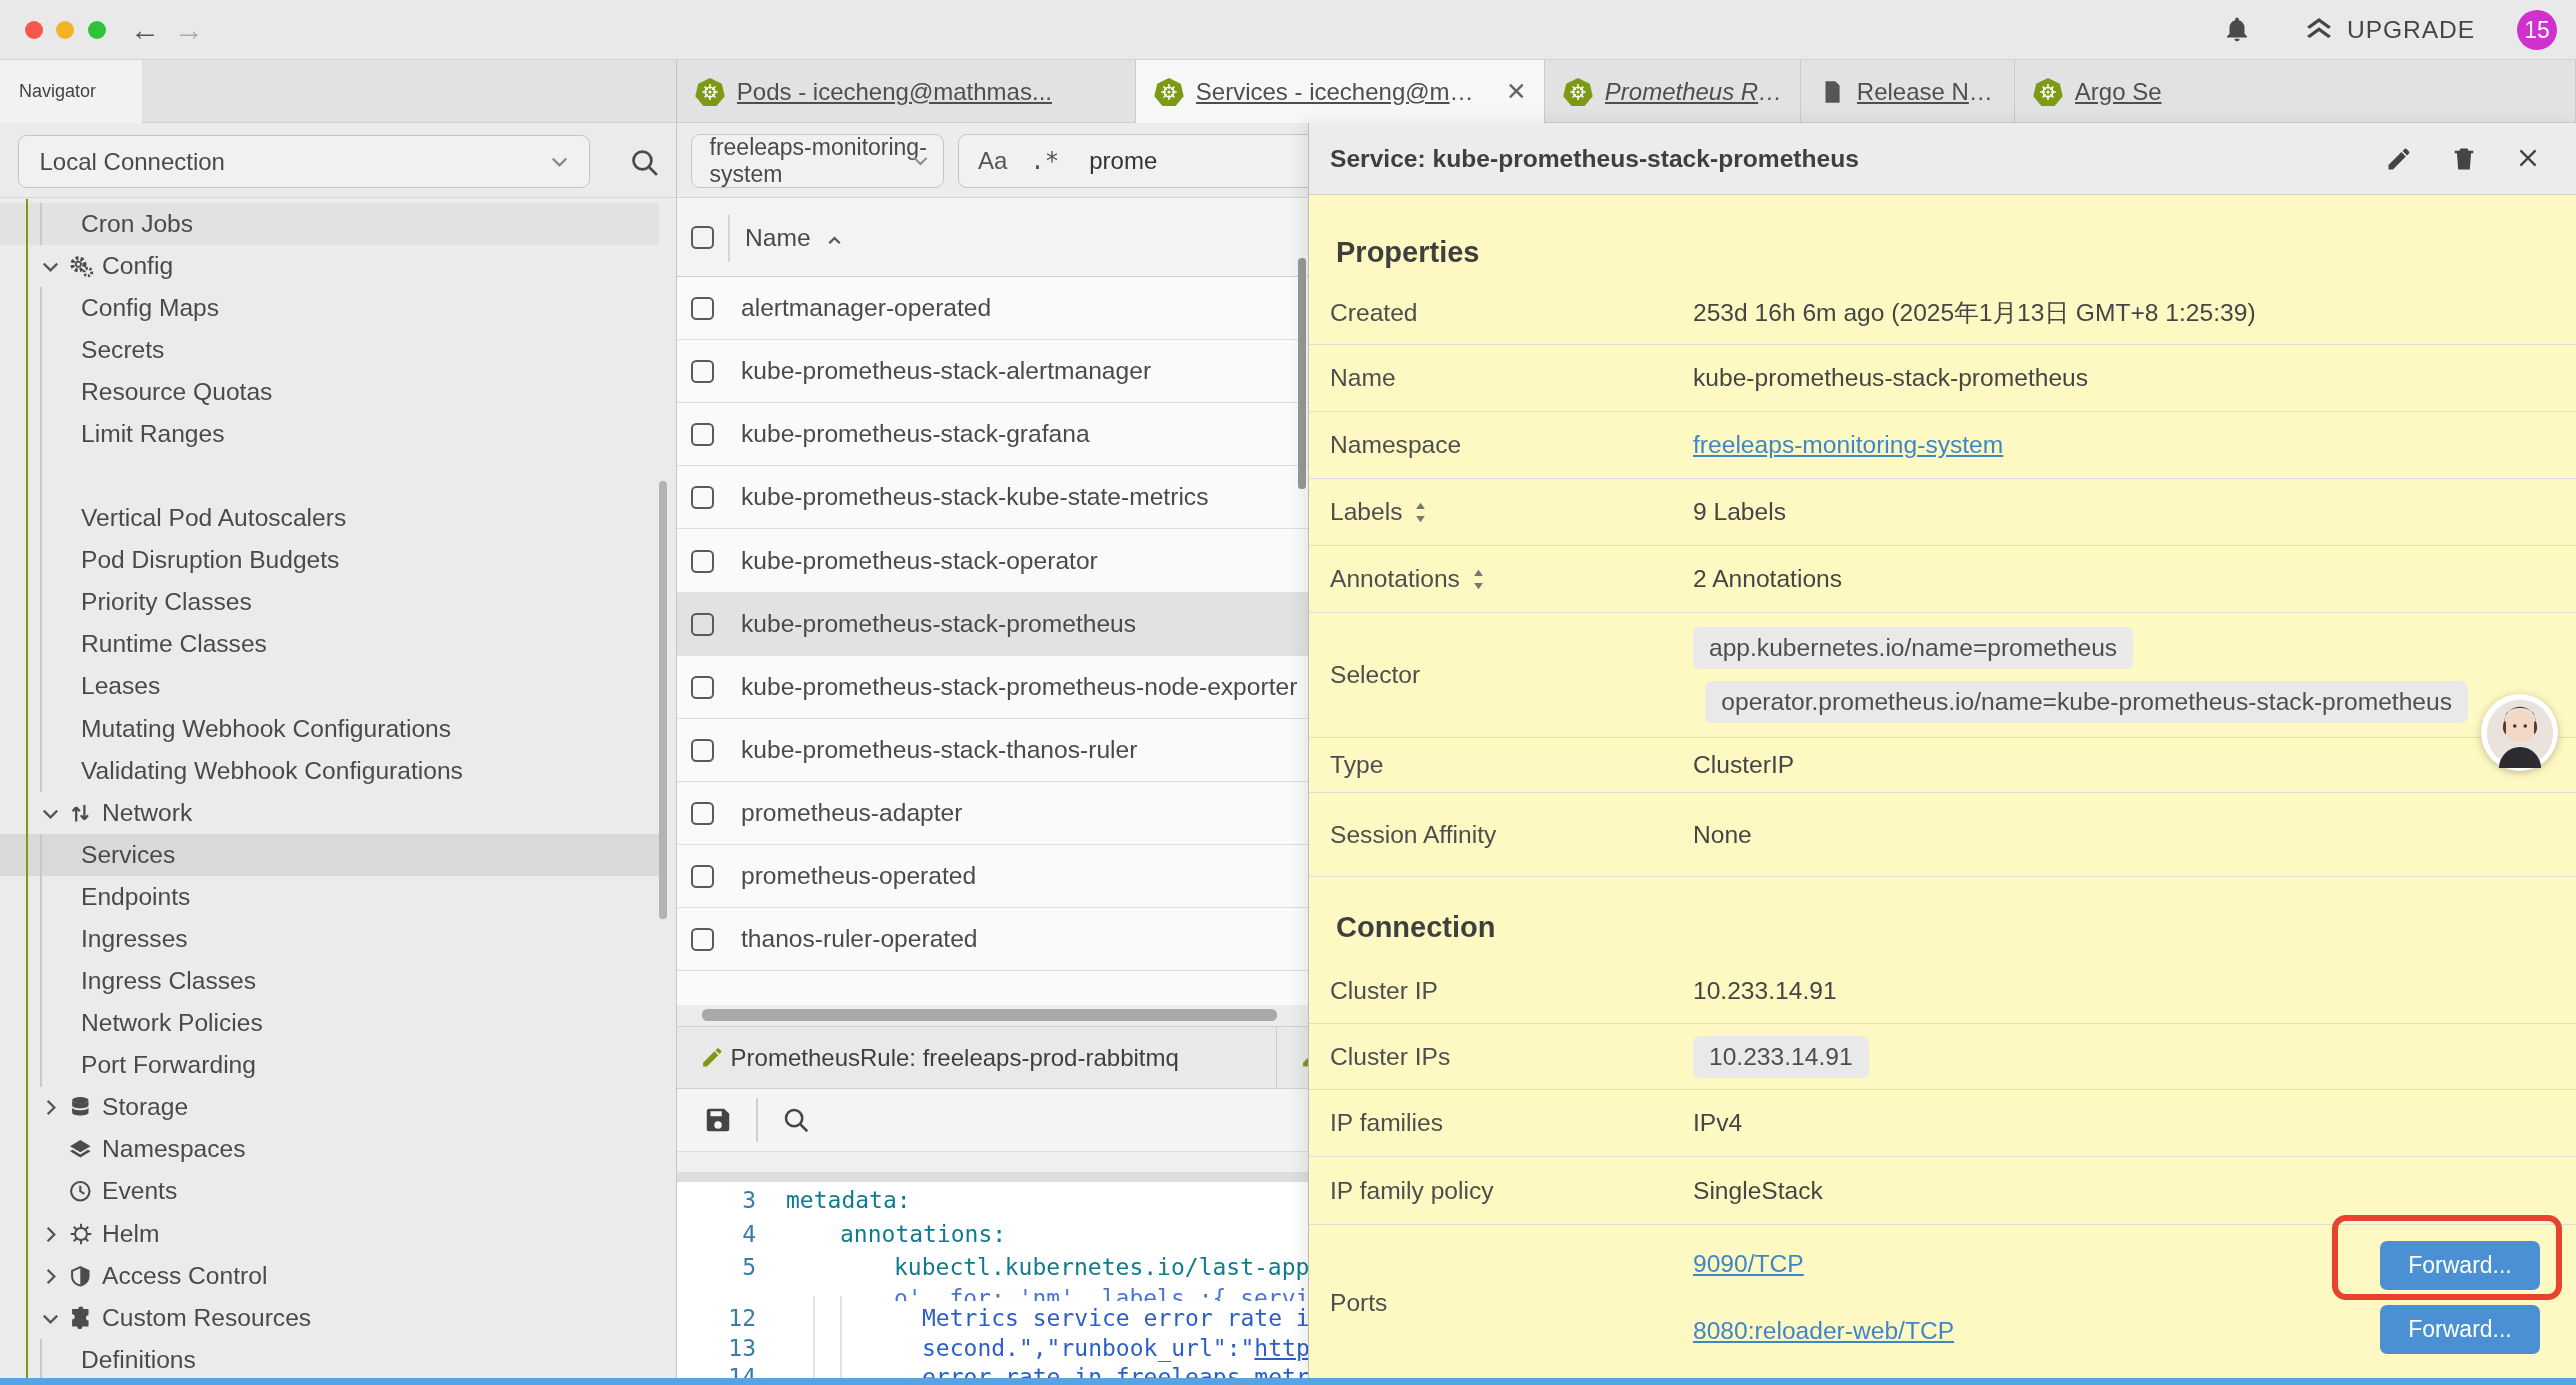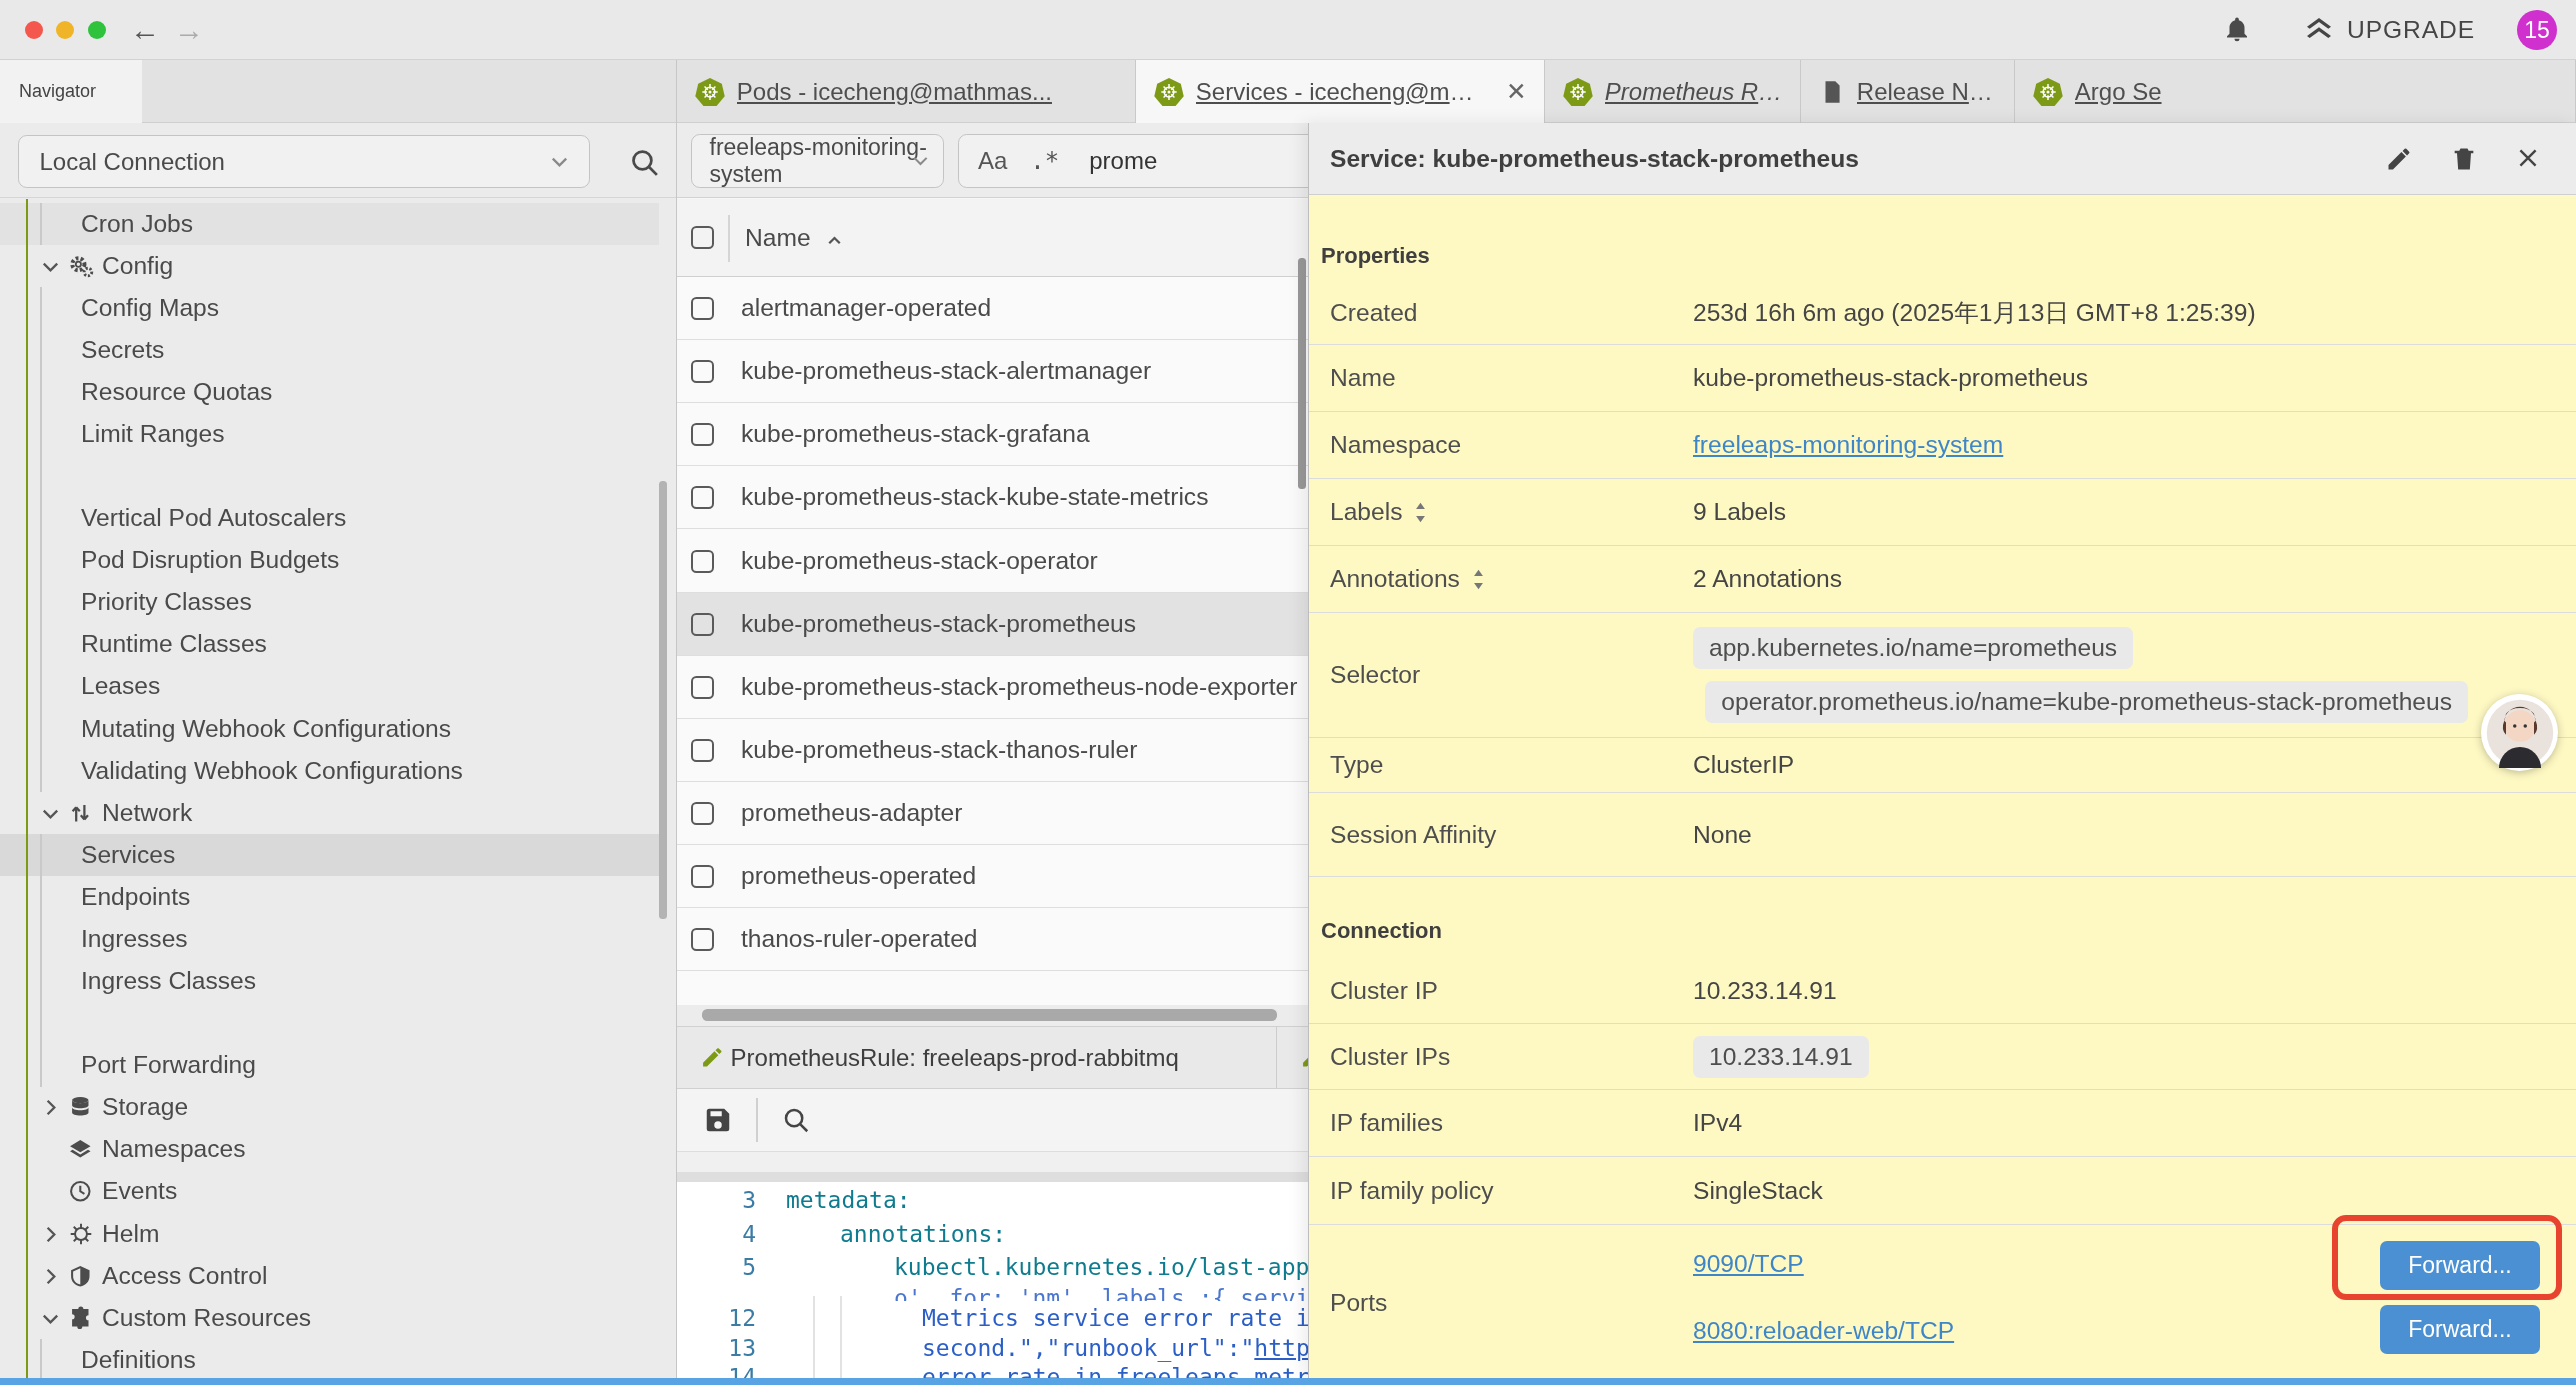--- a/index.html
+++ b/index.html
@@ -65,21 +65,21 @@
   .estr { color:#2b5fc7; }
   .elink { color:#2b5fc7; text-decoration:underline; }
   .gray-strip { position:absolute; left:0; top:167px; width:100%; height:10.5px; background:#dedede; }
 
   
   .panel { position:absolute; left:1308px; top:123px; width:1268px; height:1256px; background:#fef9c3; border-left:0.9px solid #bdbdbd; box-shadow:-5.3px 0 16px rgba(0,0,0,.08); }
   .panel-head { position:absolute; left:0; top:0; width:100%; height:72px; background:#ececec; border-bottom:0.9px solid #cfcfcf; display:flex; align-items:center; }
   .panel-title { font-size:24.6px; font-weight:bold; color:#3f3f3f; margin-left:21px; }
   .ph-icons { position:absolute; right:35px; display:flex; gap:37px; color:#444; }
   .panel-body { position:absolute; left:0; top:72px; width:100%; height:1184px; overflow:hidden; }
-  .sec-head { font-size:22px; font-weight:bold; color:#3f3f3f; padding-left:12px; display:flex; align-items:flex-end; }
+  .sec-head { font-size:29px; font-weight:bold; color:#3f3f3f; padding-left:27px; display:flex; align-items:flex-end; }
   .drow { position:relative; width:100%; border-bottom:1.8px solid #dcdcdc; display:flex; }
   .dlabel { flex:none; width:384px; padding-left:21px; font-size:24.6px; color:#4e4e4e; display:flex; align-items:center; gap:8.8px; }
   .dvalue { flex:1; font-size:24.6px; color:#454545; display:flex; align-items:center; }
   .dlink { color:#3f86c9; text-decoration:underline; }
   .chip { background:#e9e9e9; border-radius:7px; padding:7px 16px; font-size:24.6px; color:#4e4e4e; width:max-content; }
   .fwd-btn { position:absolute; left:1071px; width:160px; height:49px; background:#4a90d2; border:none; border-radius:7px; color:#fff; font-size:23px; font-family:"Liberation Sans",sans-serif; }
 
   .red-annot { position:absolute; left:2332px; top:1215px; width:230px; height:85px; border:6.1px solid #e8432e; border-radius:14px; z-index:60; }
   .avatar { position:absolute; left:2481px; top:694px; width:77px; height:77px; border-radius:50%; background:#fff; box-shadow:0 1.8px 8.8px rgba(0,0,0,.25); z-index:70; display:flex; align-items:center; justify-content:center; }
   .bottom-blue { position:absolute; left:0; top:1378px; width:2576px; height:7px; background:#57a3e4; z-index:80; }
@@ -206,20 +206,23 @@
         </div>
         <div class="tree-row" style="top:677px;">
           <span class="lbl-child">Endpoints</span>
         </div>
         <div class="tree-row" style="top:719px;">
           <span class="lbl-child">Ingresses</span>
         </div>
         <div class="tree-row" style="top:761px;">
           <span class="lbl-child">Ingress Classes</span>
         </div>
+        <div class="tree-row" style="top:803px;">
+          <span class="lbl-child">Network Policies</span>
+        </div>
         <div class="tree-row" style="top:845px;">
           <span class="lbl-child">Port Forwarding</span>
         </div>
         <div class="tree-row" style="top:887px;">
           <span class="chev">
             <svg width="23" height="23" viewBox="0 0 24 24" fill="none" stroke="currentColor" stroke-width="2.4">
               <path d="M9 5l7 7-7 7"></path>
             </svg>
           </span>
           <span class="gicon">

